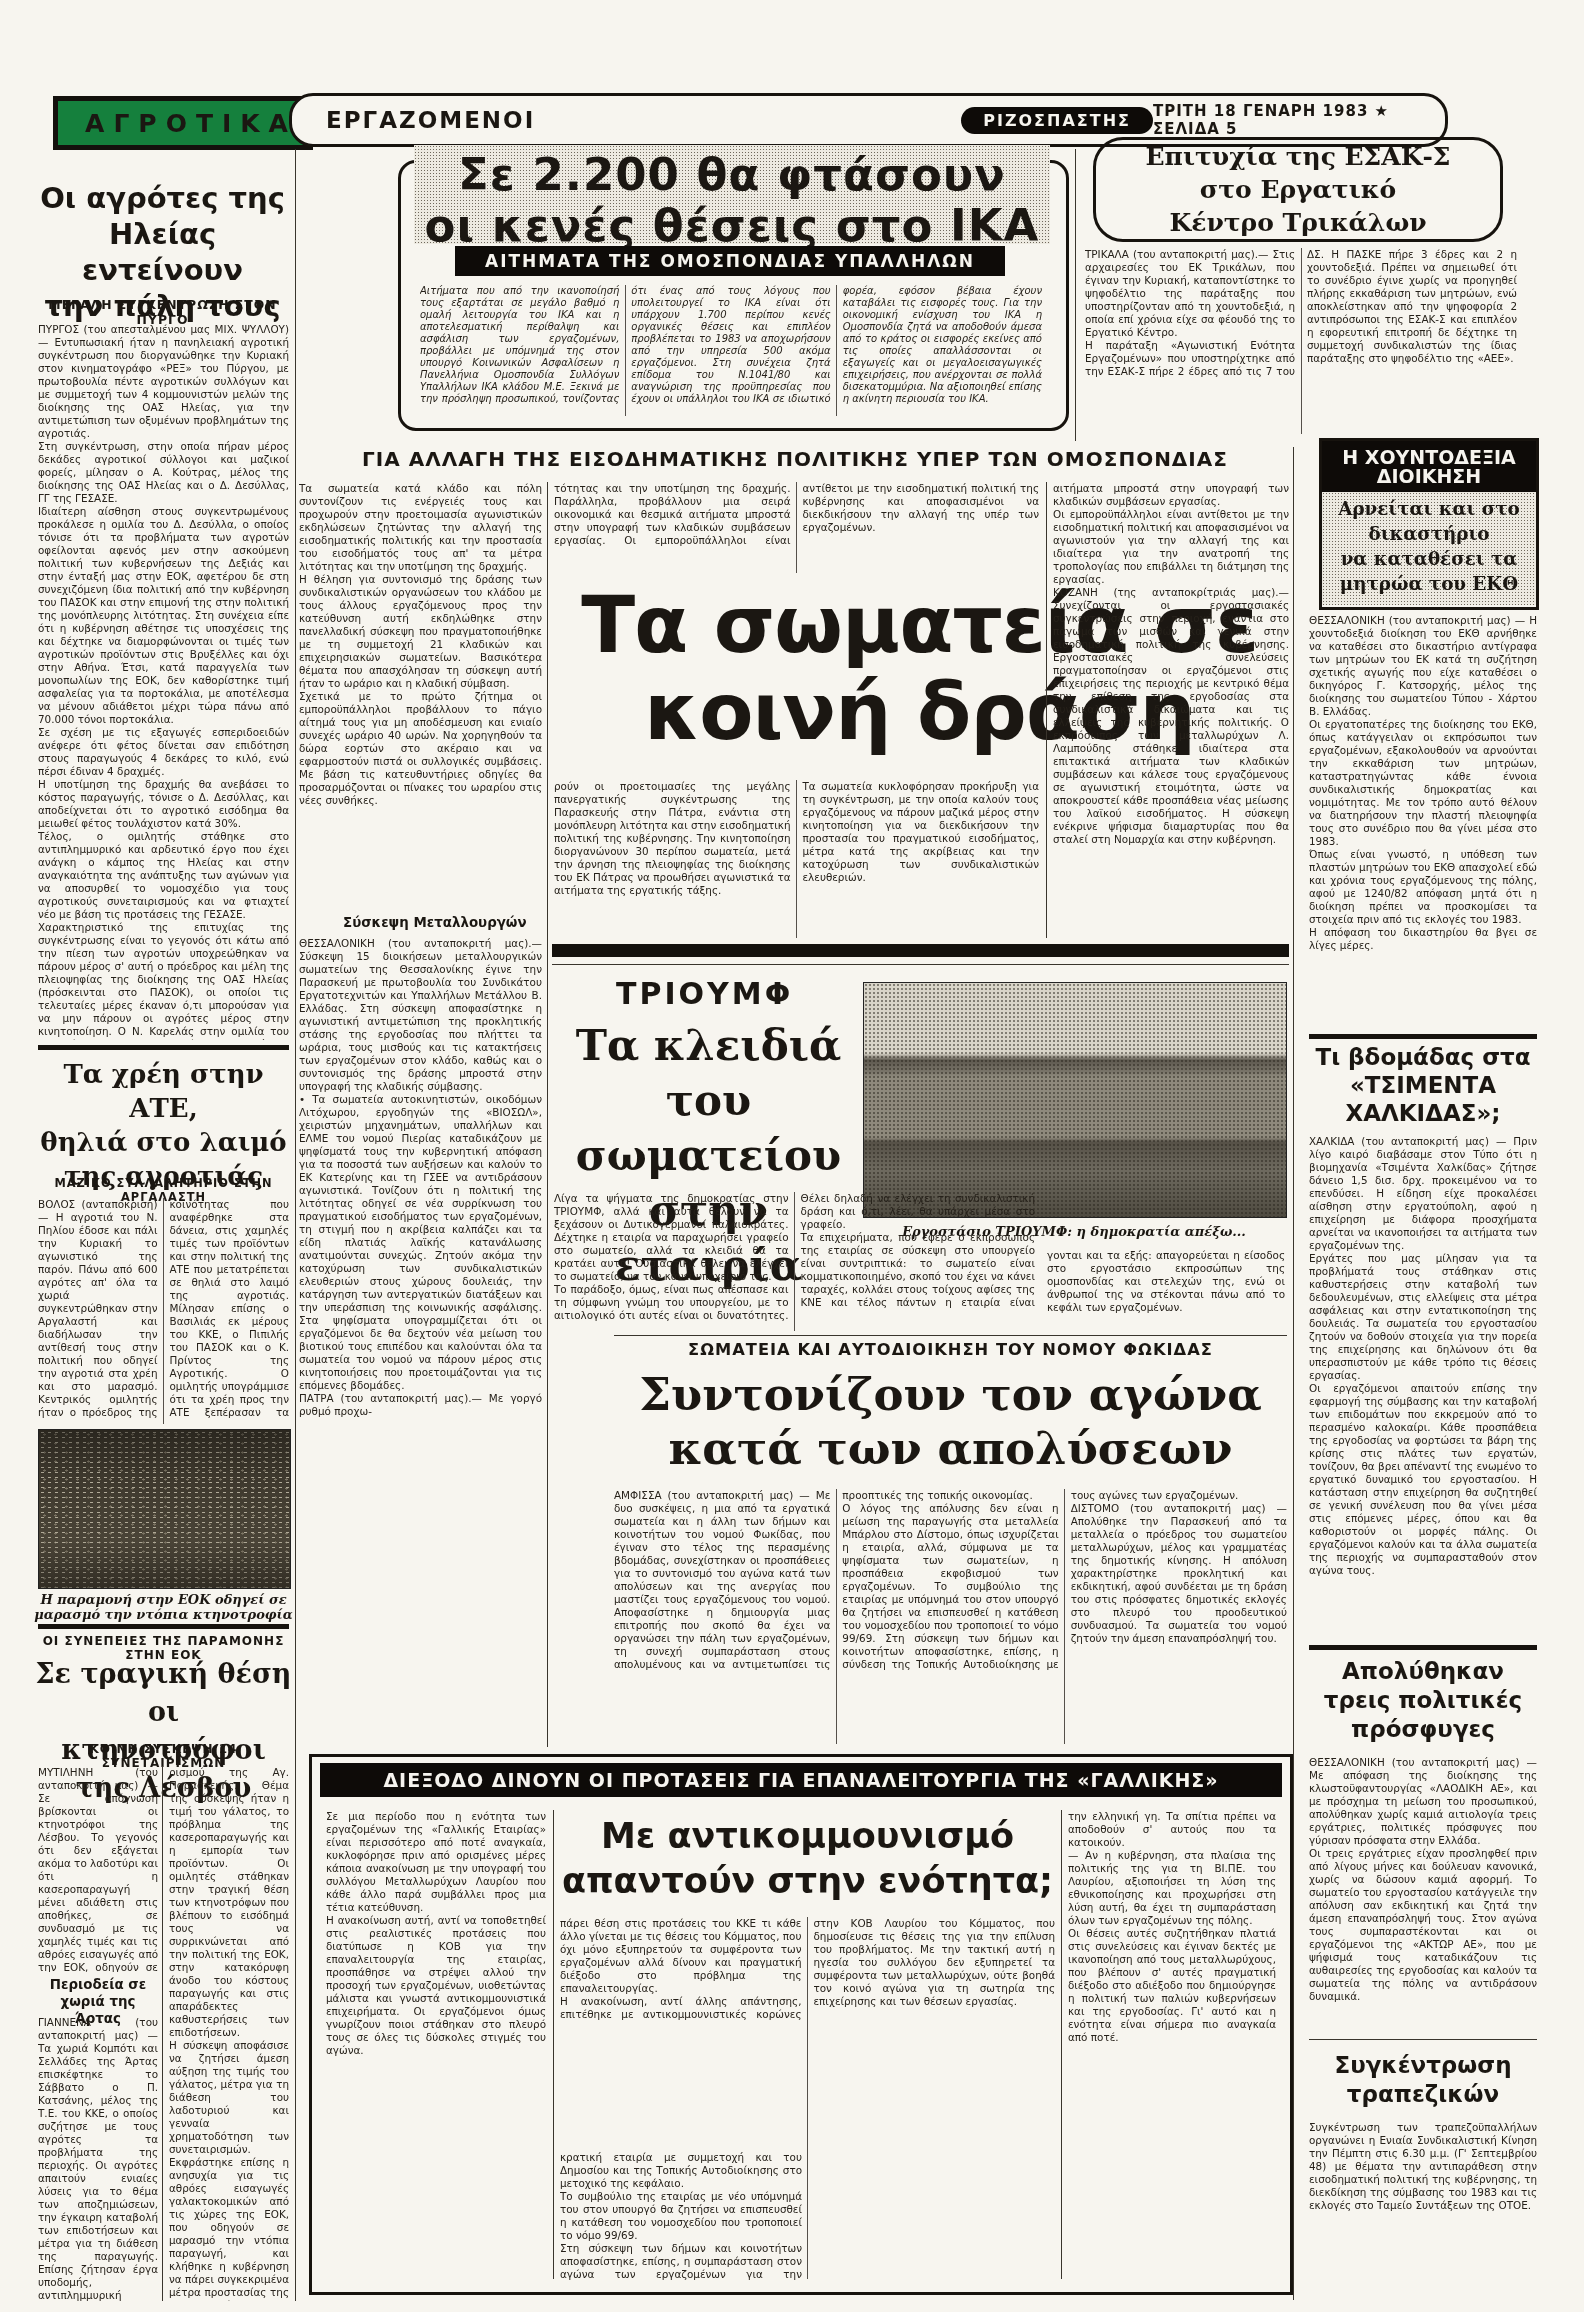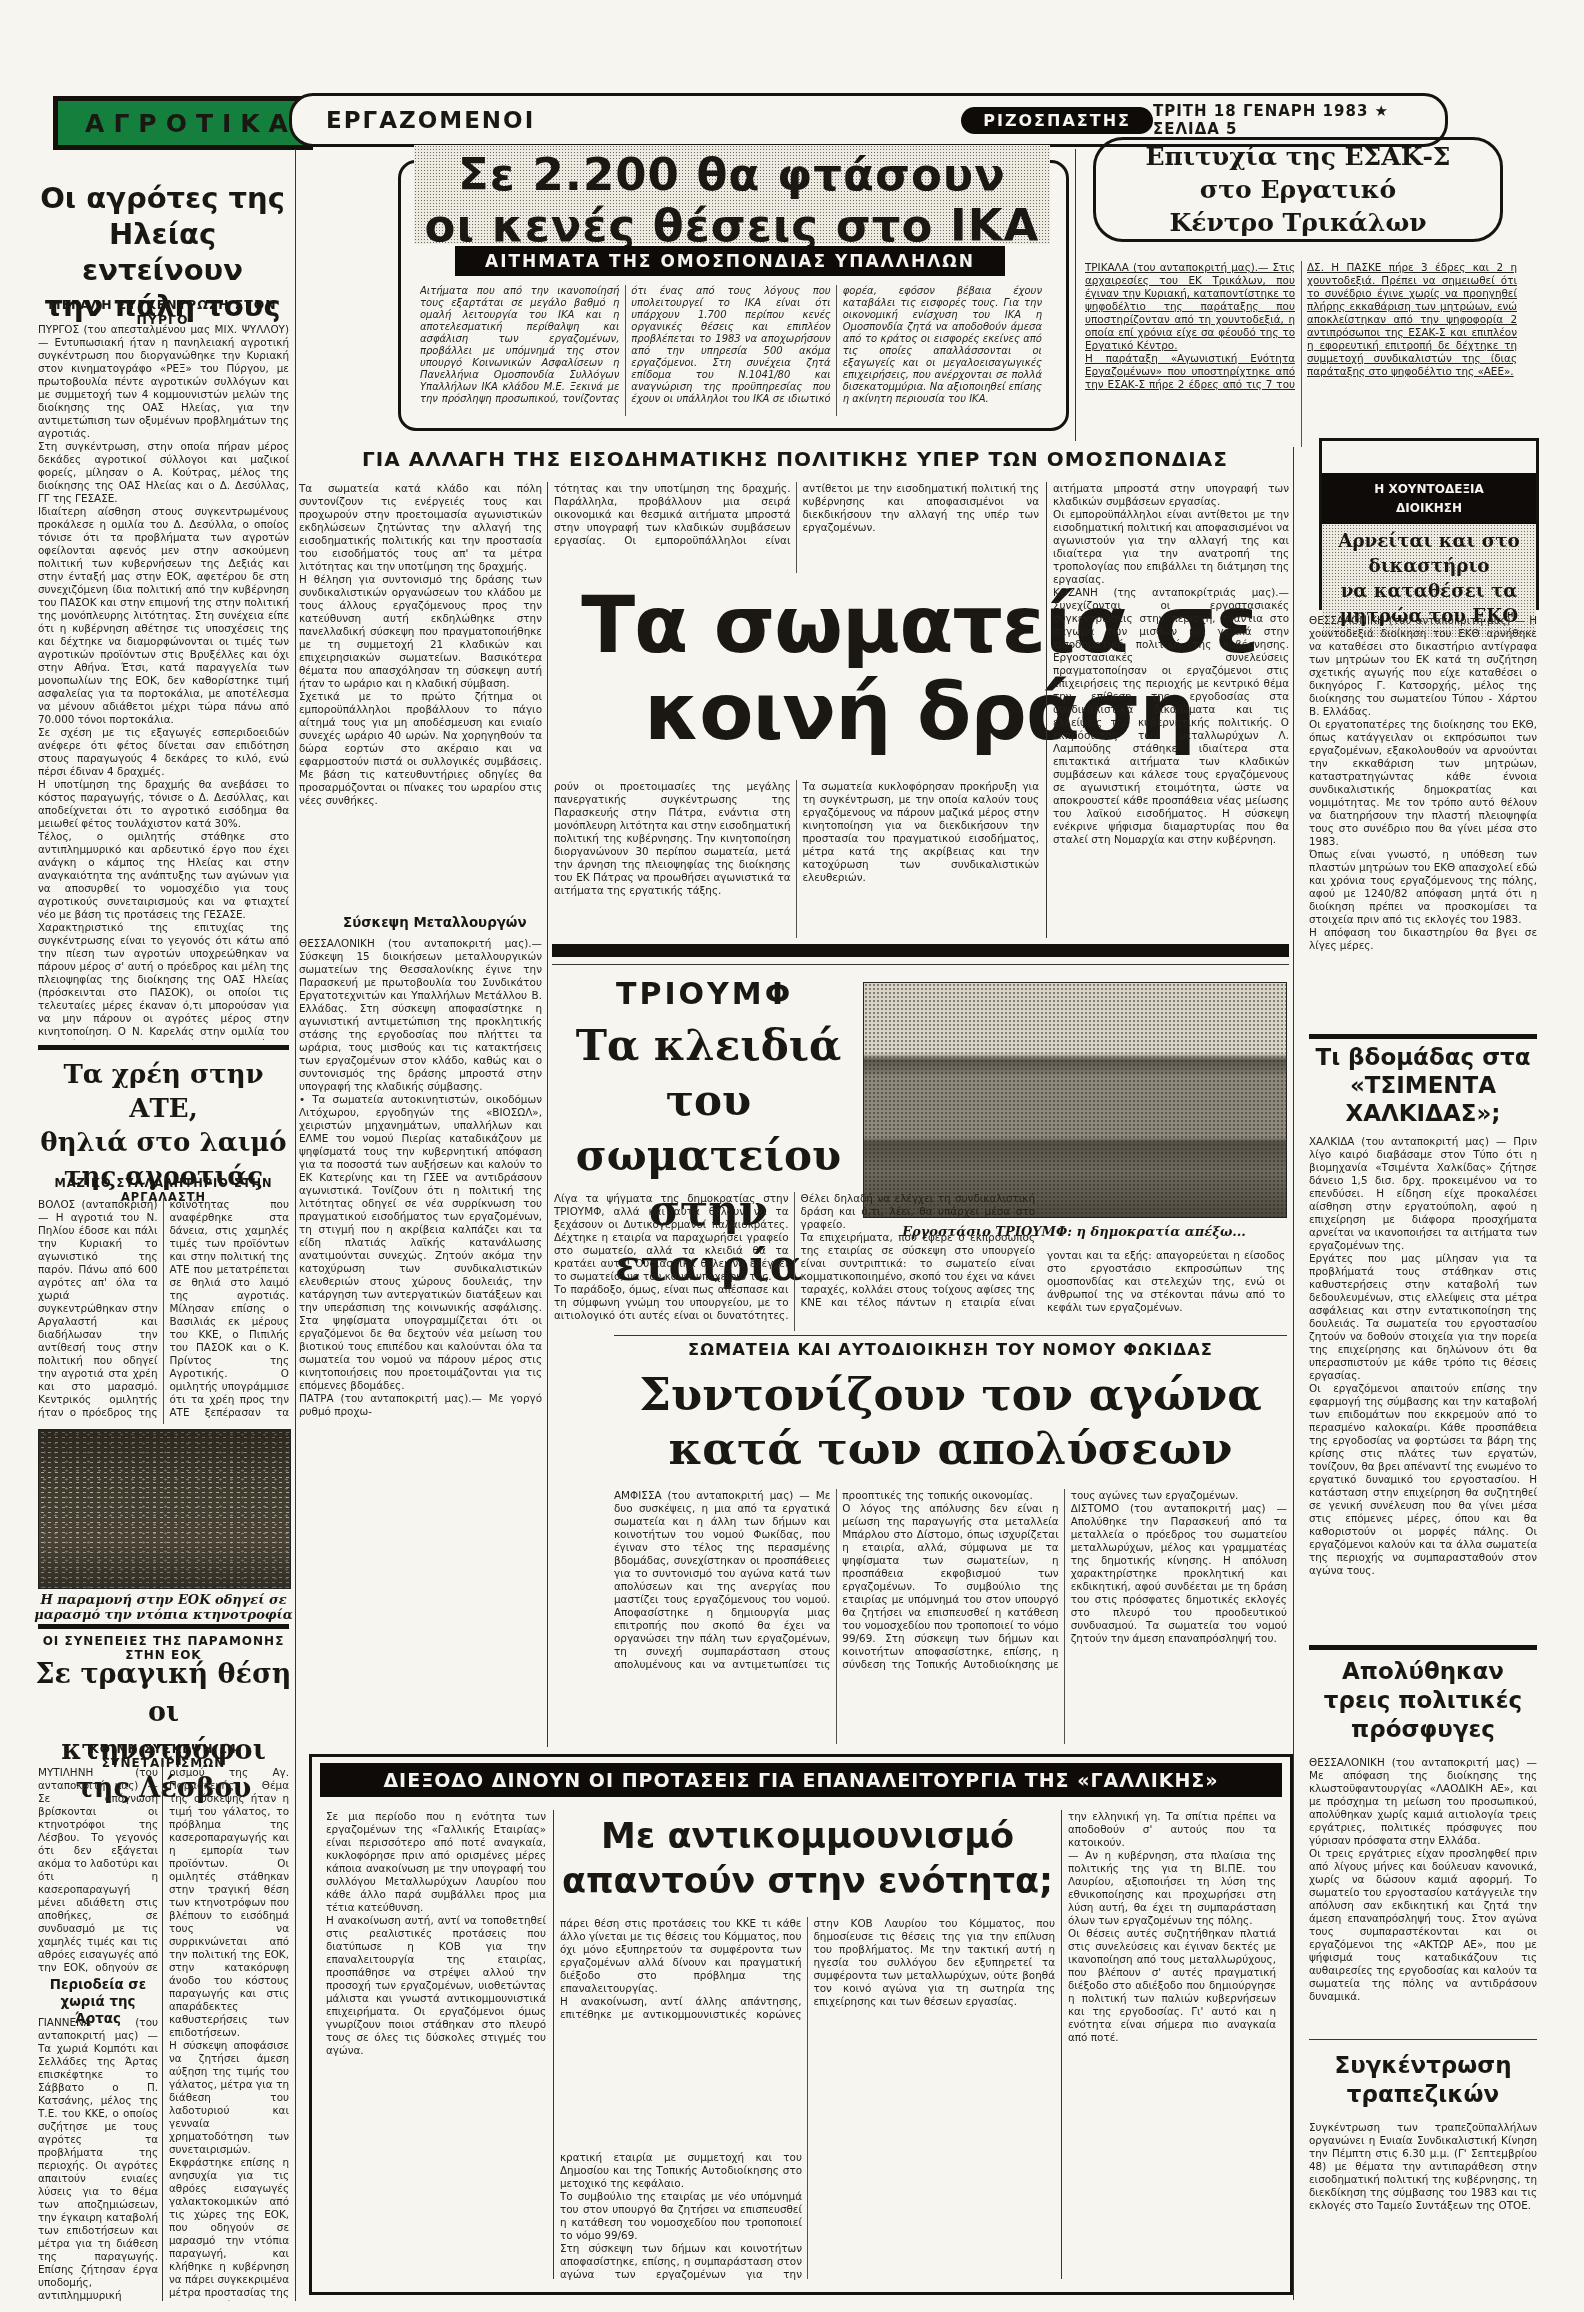--- a/index.html
+++ b/index.html
@@ -107,21 +107,21 @@
   <div class="abs stipple h-ika" style="left:414px;top:145px;width:636px;height:95px;padding-top:4px;">Σε 2.200 θα φτάσουν
 οι κενές θέσεις στο ΙΚΑ</div>
   <div class="abs bar-black" style="left:455px;top:246px;width:550px;height:30px;font-size:17px;letter-spacing:2px;">ΑΙΤΗΜΑΤΑ ΤΗΣ ΟΜΟΣΠΟΝΔΙΑΣ ΥΠΑΛΛΗΛΩΝ</div>
   <div class="abs bt bt-i cols3" style="left:420px;top:285px;width:622px;height:131px;">Αιτήματα που από την ικανοποίησή τους εξαρτάται σε μεγάλο βαθμό η ομαλή λειτουργία του ΙΚΑ και η αποτελεσματική περίθαλψη και ασφάλιση των εργαζομένων, προβάλλει με υπόμνημά της στον υπουργό Κοινωνικών Ασφαλίσεων η Πανελλήνια Ομοσπονδία Συλλόγων Υπαλλήλων ΙΚΑ κλάδου Μ.Ε. Ξεκινά με την πρόσληψη προσωπικού, τονίζοντας ότι ένας από τους λόγους που υπολειτουργεί το ΙΚΑ είναι ότι υπάρχουν 1.700 περίπου κενές οργανικές θέσεις και επιπλέον προβλέπεται το 1983 να αποχωρήσουν από την υπηρεσία 500 ακόμα εργαζόμενοι. Στη συνέχεια ζητά επίδομα του Ν.1041/80 και αναγνώριση της προϋπηρεσίας που έχουν οι υπάλληλοι του ΙΚΑ σε ιδιωτικό φορέα, εφόσον βέβαια έχουν καταβάλει τις εισφορές τους. Για την οικονομική ενίσχυση του ΙΚΑ η Ομοσπονδία ζητά να αποδοθούν άμεσα από το κράτος οι εισφορές εκείνες από τις οποίες απαλλάσσονται οι εξαγωγείς και οι μεγαλοεισαγωγικές επιχειρήσεις, που ανέρχονται σε πολλά δισεκατομμύρια. Να αξιοποιηθεί επίσης η ακίνητη περιουσία του ΙΚΑ.
 Τέλος, ζητά τον τριπλασιασμό των εξόδων κίνησης των εξωτερικών υπαλλήλων του ΙΚΑ και των τεχνικών υπαλλήλων.</div>
 
   <div class="vr" style="left:1075px;top:149px;height:292px;"></div>
   <div class="abs frame3 h-serif" style="left:1093px;top:137px;width:404px;height:99px;font-size:25px;line-height:33px;border-radius:30px;">Επιτυχία της ΕΣΑΚ-Σ
 στο Εργατικό
 Κέντρο Τρικάλων</div>
-  <div class="abs bt cols2" style="left:1085px;top:261px;width:432px;height:186px;text-decoration:underline;">ΤΡΙΚΑΛΑ (του ανταποκριτή μας).— Στις αρχαιρεσίες του ΕΚ Τρικάλων, που έγιναν την Κυριακή, καταποντίστηκε το ψηφοδέλτιο της παράταξης που υποστηρίζονταν από τη χουντοδεξιά, η οποία επί χρόνια είχε σα φέουδό της το Εργατικό Κέντρο.
+  <div class="abs bt cols2" style="left:1085px;top:248px;width:432px;height:186px;">ΤΡΙΚΑΛΑ (του ανταποκριτή μας).— Στις αρχαιρεσίες του ΕΚ Τρικάλων, που έγιναν την Κυριακή, καταποντίστηκε το ψηφοδέλτιο της παράταξης που υποστηρίζονταν από τη χουντοδεξιά, η οποία επί χρόνια είχε σα φέουδό της το Εργατικό Κέντρο.
 Η παράταξη «Αγωνιστική Ενότητα Εργαζομένων» που υποστηρίχτηκε από την ΕΣΑΚ-Σ πήρε 2 έδρες από τις 7 του ΔΣ. Η ΠΑΣΚΕ πήρε 3 έδρες και 2 η χουντοδεξιά. Πρέπει να σημειωθεί ότι το συνέδριο έγινε χωρίς να προηγηθεί πλήρης εκκαθάριση των μητρώων, ενώ αποκλείστηκαν από την ψηφοφορία 2 αντιπρόσωποι της ΕΣΑΚ-Σ και επιπλέον η εφορευτική επιτροπή δε δέχτηκε τη συμμετοχή συνδικαλιστών της ίδιας παράταξης στο ψηφοδέλτιο της «ΑΕΕ».</div>
 
   <div class="abs kick" style="left:297px;top:447px;width:996px;font-size:20px;">ΓΙΑ ΑΛΛΑΓΗ ΤΗΣ ΕΙΣΟΔΗΜΑΤΙΚΗΣ ΠΟΛΙΤΙΚΗΣ ΥΠΕΡ ΤΩΝ ΟΜΟΣΠΟΝΔΙΑΣ</div>
 
   <div class="abs bt" style="left:299px;top:482px;width:243px;height:429px;">Τα σωματεία κατά κλάδο και πόλη συντονίζουν τις ενέργειές τους και προχωρούν στην προετοιμασία αγωνιστικών εκδηλώσεων ζητώντας την αλλαγή της εισοδηματικής πολιτικής και την προστασία του εισοδήματός τους απ' τα μέτρα λιτότητας και την υποτίμηση της δραχμής.
 Η θέληση για συντονισμό της δράσης των συνδικαλιστικών οργανώσεων του κλάδου με τους άλλους εργαζόμενους προς την κατεύθυνση αυτή εκδηλώθηκε στην πανελλαδική σύσκεψη που πραγματοποιήθηκε με τη συμμετοχή 21 κλαδικών και επιχειρησιακών σωματείων. Βασικότερα θέματα που απασχόλησαν τη σύσκεψη αυτή ήταν το ωράριο και η κλαδική σύμβαση.
 Σχετικά με το πρώτο ζήτημα οι εμποροϋπάλληλοι προβάλλουν το πάγιο αίτημά τους για μη αποδέσμευση και ενιαίο συνεχές ωράριο 40 ωρών. Να χορηγηθούν τα δώρα εορτών στο ακέραιο και να εφαρμοστούν πιστά οι συλλογικές συμβάσεις. Με βάση τις κατευθυντήριες οδηγίες θα προσαρμόζονται οι πίνακες του ωραρίου στις νέες συνθήκες.</div>
   <div class="abs subh" style="left:299px;top:915px;width:243px;">Σύσκεψη Μεταλλουργών</div>
   <div class="abs bt" style="left:299px;top:937px;width:243px;height:810px;">ΘΕΣΣΑΛΟΝΙΚΗ (του ανταποκριτή μας).— Σύσκεψη 15 διοικήσεων μεταλλουργικών σωματείων της Θεσσαλονίκης έγινε την Παρασκευή με πρωτοβουλία του Συνδικάτου Εργατοτεχνιτών και Υπαλλήλων Μετάλλου Β. Ελλάδας. Στη σύσκεψη αποφασίστηκε η αγωνιστική αντιμετώπιση της προκλητικής στάσης της εργοδοσίας που πλήττει τα ωράρια, τους μισθούς και τις κατακτήσεις των εργαζομένων στον κλάδο, καθώς και ο συντονισμός της δράσης μπροστά στην υπογραφή της κλαδικής σύμβασης.
 • Τα σωματεία αυτοκινητιστών, οικοδόμων Λιτόχωρου, εργοδηγών της «ΒΙΟΣΩΛ», χειριστών μηχανημάτων, υπαλλήλων και ΕΛΜΕ του νομού Πιερίας καταδικάζουν με ψηφίσματά τους την κυβερνητική απόφαση για τα ποσοστά των αυξήσεων και καλούν το ΕΚ Κατερίνης και τη ΓΣΕΕ να αντιδράσουν αγωνιστικά. Τονίζουν ότι η πολιτική της λιτότητας οδηγεί σε νέα συρρίκνωση του πραγματικού εισοδήματος των εργαζομένων, τη στιγμή που η ακρίβεια καλπάζει και τα είδη πλατιάς λαϊκής κατανάλωσης ανατιμούνται συνεχώς. Ζητούν ακόμα την κατοχύρωση των συνδικαλιστικών ελευθεριών στους χώρους δουλειάς, την κατάργηση των αντεργατικών διατάξεων και την υπεράσπιση της κοινωνικής ασφάλισης. Στα ψηφίσματα υπογραμμίζεται ότι οι εργαζόμενοι δε θα δεχτούν νέα μείωση του βιοτικού τους επιπέδου και καλούνται όλα τα σωματεία του νομού να πάρουν μέρος στις κινητοποιήσεις που προετοιμάζονται για τις επόμενες βδομάδες.
@@ -155,21 +155,21 @@
   <div class="abs kick" style="left:614px;top:1340px;width:673px;font-size:16.3px;">ΣΩΜΑΤΕΙΑ ΚΑΙ ΑΥΤΟΔΙΟΙΚΗΣΗ ΤΟΥ ΝΟΜΟΥ ΦΩΚΙΔΑΣ</div>
   <div class="abs h-serif" style="left:614px;top:1368px;width:673px;font-size:45px;line-height:54px;">Συντονίζουν τον αγώνα
 κατά των απολύσεων</div>
   <div class="abs bt cols3" style="left:614px;top:1489px;width:673px;height:255px;">ΑΜΦΙΣΣΑ (του ανταποκριτή μας) — Με δυο συσκέψεις, η μια από τα εργατικά σωματεία και η άλλη των δήμων και κοινοτήτων του νομού Φωκίδας, που έγιναν στο τέλος της περασμένης βδομάδας, συνεχίστηκαν οι προσπάθειες για το συντονισμό του αγώνα κατά των απολύσεων και της ανεργίας που μαστίζει τους εργαζόμενους του νομού. Αποφασίστηκε η δημιουργία μιας επιτροπής που σκοπό θα έχει να οργανώσει την πάλη των εργαζομένων, τη συνεχή συμπαράσταση στους απολυμένους και να αντιμετωπίσει τις προοπτικές της τοπικής οικονομίας.
 Ο λόγος της απόλυσης δεν είναι η μείωση της παραγωγής στα μεταλλεία Μπάρλου στο Δίστομο, όπως ισχυρίζεται η εταιρία, αλλά, σύμφωνα με τα ψηφίσματα των σωματείων, η προσπάθεια εκφοβισμού των εργαζομένων. Το συμβούλιο της εταιρίας με υπόμνημά του στον υπουργό θα ζητήσει να επισπευσθεί η κατάθεση του νομοσχεδίου που τροποποιεί το νόμο 99/69. Στη σύσκεψη των δήμων και κοινοτήτων αποφασίστηκε, επίσης, η σύνδεση της Τοπικής Αυτοδιοίκησης με τους αγώνες των εργαζομένων.
 ΔΙΣΤΟΜΟ (του ανταποκριτή μας) — Απολύθηκε την Παρασκευή από τα μεταλλεία ο πρόεδρος του σωματείου μεταλλωρύχων, μέλος και γραμματέας της δημοτικής κίνησης. Η απόλυση χαρακτηρίστηκε προκλητική και εκδικητική, αφού συνδέεται με τη δράση του στις πρόσφατες δημοτικές εκλογές στο πλευρό του προοδευτικού συνδυασμού. Τα σωματεία του νομού ζητούν την άμεση επαναπρόσληψή του.</div>
 
   <div class="vr" style="left:1293px;top:447px;height:1853px;"></div>
 
   <div class="abs frame3" style="left:1319px;top:438px;width:214px;height:166px;background:#f7f5ef;">
-    <div class="bar-black" style="height:51px;font-size:12px;line-height:19px;white-space:pre-line;margin-top:32px;">Η ΧΟΥΝΤΟΔΕΞΙΑ
+    <div class="bar-black" style="height:51px;font-size:19px;line-height:19px;white-space:pre-line;">Η ΧΟΥΝΤΟΔΕΞΙΑ
 ΔΙΟΙΚΗΣΗ</div>
     <div class="stipple h-serif" style="height:109px;font-size:18.3px;line-height:25px;padding-top:4px;">Αρνείται και στο
 δικαστήριο
 να καταθέσει τα
 μητρώα του ΕΚΘ</div>
   </div>
   <div class="abs bt" style="left:1309px;top:614px;width:228px;height:416px;">ΘΕΣΣΑΛΟΝΙΚΗ (του ανταποκριτή μας) — Η χουντοδεξιά διοίκηση του ΕΚΘ αρνήθηκε να καταθέσει στο δικαστήριο αντίγραφα των μητρώων του ΕΚ κατά τη συζήτηση σχετικής αγωγής που είχε καταθέσει ο δικηγόρος Γ. Κατσορχής, μέλος της διοίκησης του σωματείου Τύπου - Χάρτου Β. Ελλάδας.
 Οι εργατοπατέρες της διοίκησης του ΕΚΘ, όπως κατάγγειλαν οι εκπρόσωποι των εργαζομένων, εξακολουθούν να αρνούνται την εκκαθάριση των μητρώων, καταστρατηγώντας κάθε έννοια συνδικαλιστικής δημοκρατίας και νομιμότητας. Με τον τρόπο αυτό θέλουν να διατηρήσουν την πλαστή πλειοψηφία τους στο συνέδριο που θα γίνει μέσα στο 1983.
 Όπως είναι γνωστό, η υπόθεση των πλαστών μητρώων του ΕΚΘ απασχολεί εδώ και χρόνια τους εργαζόμενους της πόλης, αφού με 1240/82 απόφαση μητά ότι η διοίκηση πρέπει να προσκομίσει τα στοιχεία πριν από τις εκλογές του 1983.
 Η απόφαση του δικαστηρίου θα βγει σε λίγες μέρες.</div>

